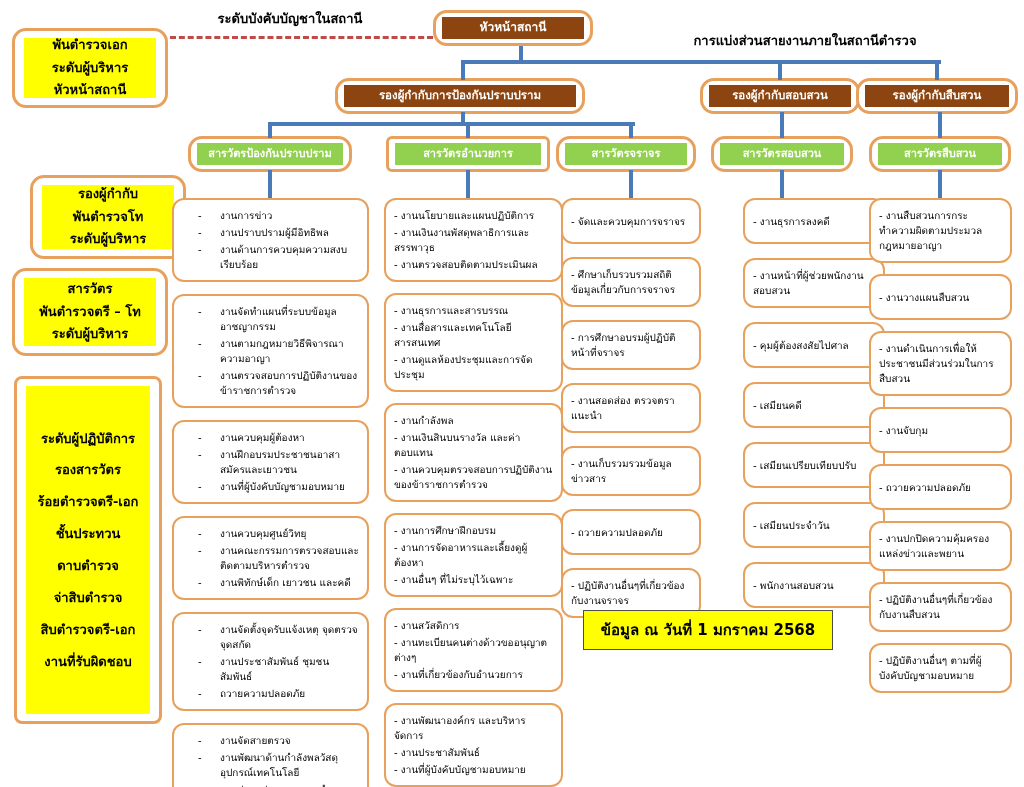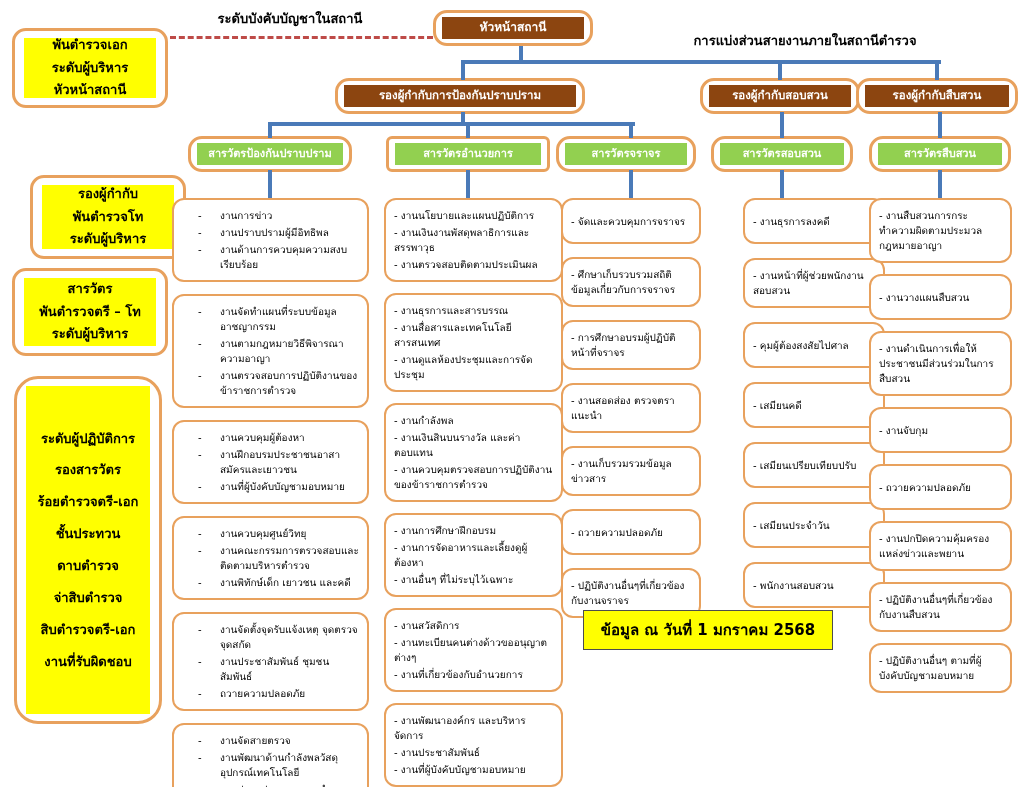--- a/index.html
+++ b/index.html
@@ -18,21 +18,21 @@
   .brown{background:var(--brown-fill,#8C4510);}
   .green{background:var(--green-fill,#92D050);}
   
   .legend{padding:7px 9px;display:flex;}
   .yfill{flex:1;background:var(--yellow-fill,#FFFF00);color:#000;font-weight:bold;
          display:flex;flex-direction:column;align-items:center;justify-content:center;
          text-align:center;font-size:13px;line-height:1.75;}
   .lg0{left:12px;top:28px;width:156px;height:80px;}
   .lg1{left:12px;top:175px;width:156px;height:84px;margin-left:18px;}
   .lg2{left:12px;top:268px;width:156px;height:88px;}
-  .lg3{left:14px;top:376px;width:148px;height:348px;border-radius:24px;}
+  .lg3{left:14px;top:376px;width:148px;height:348px;border-radius:8px;}
   .lg3 .yfill{line-height:2.45;font-size:13px;}
   
   .chief{left:433px;top:10px;width:160px;height:36px;}
   .chief .fill{font-size:12px;}
   .depA{left:335px;top:78px;width:250px;height:36px;border-radius:14px;}
   .depB{left:700px;top:78px;width:160px;height:36px;}
   .depC{left:856px;top:78px;width:162px;height:36px;}
   .dep .fill{font-size:11.5px;}
   .g0{left:188px;top:136px;width:164px;height:36px;}
   .g1{left:386px;top:136px;width:164px;height:36px;border-radius:6px;}

